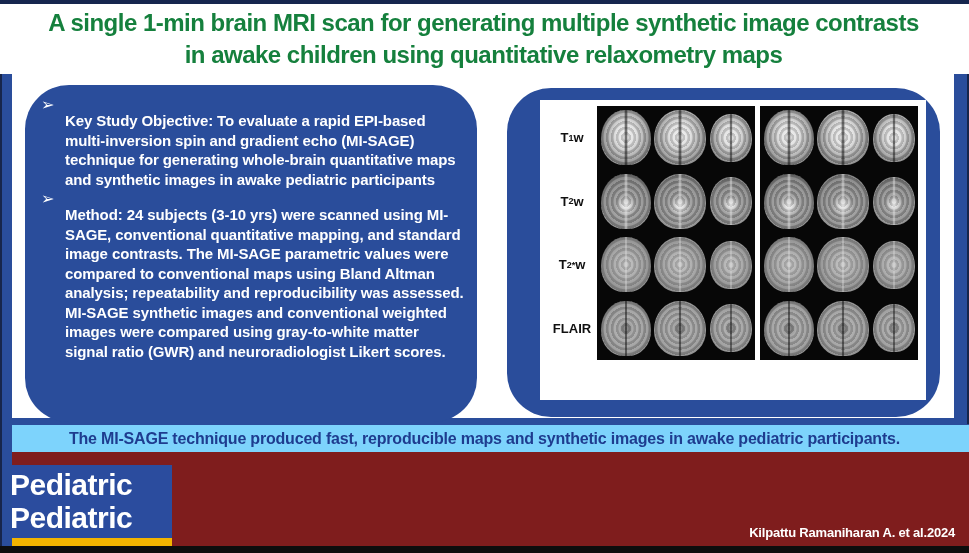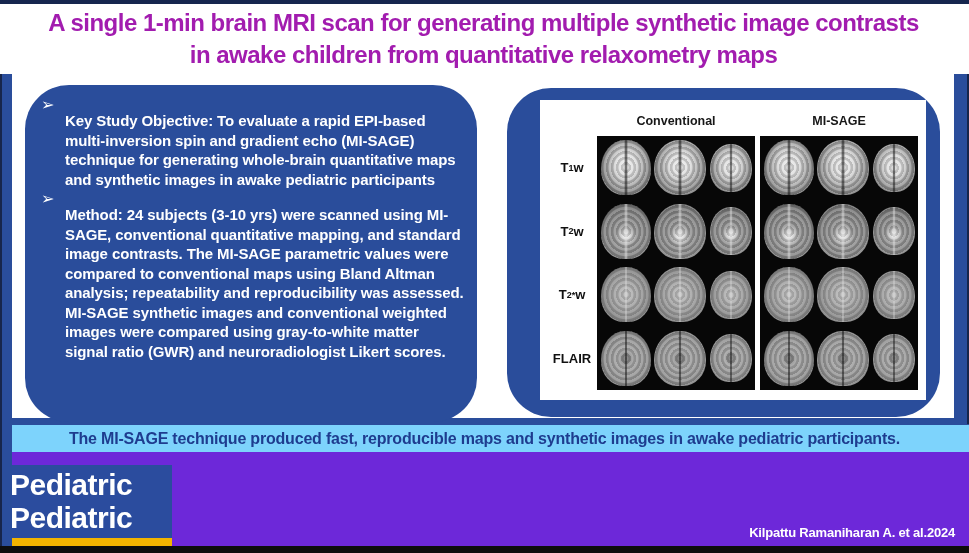--- a/index.html
+++ b/index.html
@@ -3,21 +3,21 @@
 <meta charset="utf-8">
 <style>
   html,body{margin:0;padding:0;}
   body{font-family:"Liberation Sans",sans-serif;background:#fff;}
   .page{position:relative;width:969px;height:553px;background:#ffffff;overflow:hidden;}
 
   .top-line{position:absolute;top:0;left:0;right:0;height:4px;background:#16264e;}
 
   .title-bar{position:absolute;top:4px;left:12px;right:14px;height:70px;
     display:flex;flex-direction:column;justify-content:center;text-align:center;
-    color:#a21caf;font-weight:bold;}
+    color:#15803d;font-weight:bold;}
   .title-line{font-size:24px;letter-spacing:-0.5px;line-height:32px;}
 
   .edge{position:absolute;background:#2a4d9b;z-index:4;}
   .edge-l{left:0;top:74px;bottom:7px;width:10px;border-left:2px solid #17254a;}
   .edge-r{right:0;top:74px;bottom:129px;width:13px;border-right:2px solid #17254a;}
 
   .divider{position:absolute;left:0;right:0;top:418px;height:7px;background:#2a4d9b;z-index:1;}
 
   .box{position:absolute;background:#2a4d9b;border-radius:44px;z-index:2;}
   .left-box{left:25px;top:85px;width:452px;height:337px;padding:10px 12px 10px 14px;box-sizing:border-box;}
@@ -57,62 +57,57 @@
     radial-gradient(ellipse at 50% 50%,#c2c2c2 0%,#a3a3a3 40%,#868686 72%,#555555 100%);}
   .row-flair .brain{background:
     linear-gradient(90deg,transparent 47%,rgba(10,10,10,.5) 49% 51%,transparent 53%),
     repeating-radial-gradient(ellipse at 50% 50%,rgba(255,255,255,.10) 0 2px,rgba(0,0,0,.14) 3px 5px),
     radial-gradient(ellipse at 50% 50%,#6f6f6f 0%,#a8a8a8 22%,#979797 60%,#5a5a5a 100%);}
 
   .conclusion{position:absolute;left:0;right:0;top:425px;height:27px;background:#7dd3fc;
     text-align:center;z-index:3;}
   .conclusion span{font-size:16px;font-weight:bold;color:#1e3c8f;line-height:27px;letter-spacing:-0.2px;}
 
-  .footer{position:absolute;left:0;right:0;top:452px;height:94px;background:#6d28d9;z-index:2;}
+  .footer{position:absolute;left:0;right:0;top:452px;height:94px;background:#7f1d1d;z-index:2;}
   .logo-box{position:absolute;left:0;top:13px;width:172px;bottom:0;background:#2b4c9e;
     padding:3px 0 0 10px;box-sizing:border-box;z-index:5;}
   .logo-line{color:#ffffff;font-size:30px;font-weight:bold;line-height:33px;letter-spacing:-0.5px;}
   .logo-accent{position:absolute;left:0;bottom:0;width:100%;height:8px;background:#f3b400;}
   .citation{position:absolute;right:14px;bottom:6px;color:#ffffff;font-size:13px;font-weight:bold;letter-spacing:-0.2px;}
 
   .bottom-bar{position:absolute;left:0;right:0;bottom:0;height:7px;background:#0d0d0d;z-index:6;}
 </style>
 </head>
 <body>
 
 <div class="page">
   <div class="top-line"></div>
 
   <div class="title-bar">
     <div class="title-line">A single 1-min brain MRI scan for generating multiple synthetic image contrasts</div>
-    <div class="title-line">in awake children from quantitative relaxometry maps</div>
+    <div class="title-line">in awake children using quantitative relaxometry maps</div>
   </div>
 
   <div class="edge edge-l"></div>
   <div class="edge edge-r"></div>
   <div class="divider"></div>
 
   <div class="box left-box">
     <div class="bullet">
       <span class="marker">➢</span>
       <span class="btext">Key Study Objective: To evaluate a rapid EPI-based multi-inversion spin and gradient echo (MI-SAGE) technique for generating whole-brain quantitative maps and synthetic images in awake pediatric participants</span>
     </div>
     <div class="bullet">
       <span class="marker">➢</span>
       <span class="btext">Method: 24 subjects (3-10 yrs) were scanned using MI-SAGE, conventional quantitative mapping, and standard image contrasts. The MI-SAGE parametric values were compared to conventional maps using Bland Altman analysis; repeatability and reproducibility was assessed. MI-SAGE synthetic images and conventional weighted images were compared using gray-to-white matter signal ratio (GWR) and neuroradiologist Likert scores.</span>
     </div>
   </div>
 
   <div class="box right-box">
     <div class="fig">
-      <div class="fig-headers">
-        <div class="fig-lab-spacer"></div>
-        <div class="fig-header first">Conventional</div>
-        <div class="fig-header">MI-SAGE</div>
-      </div>
       <div class="fig-body">
         <div class="fig-labels">
           <div class="fig-label">
               <span>T</span>
               <sub>1</sub>
               <sup></sup>
               <span>w</span>
             </div>
           <div class="fig-label">
               <span>T</span>

